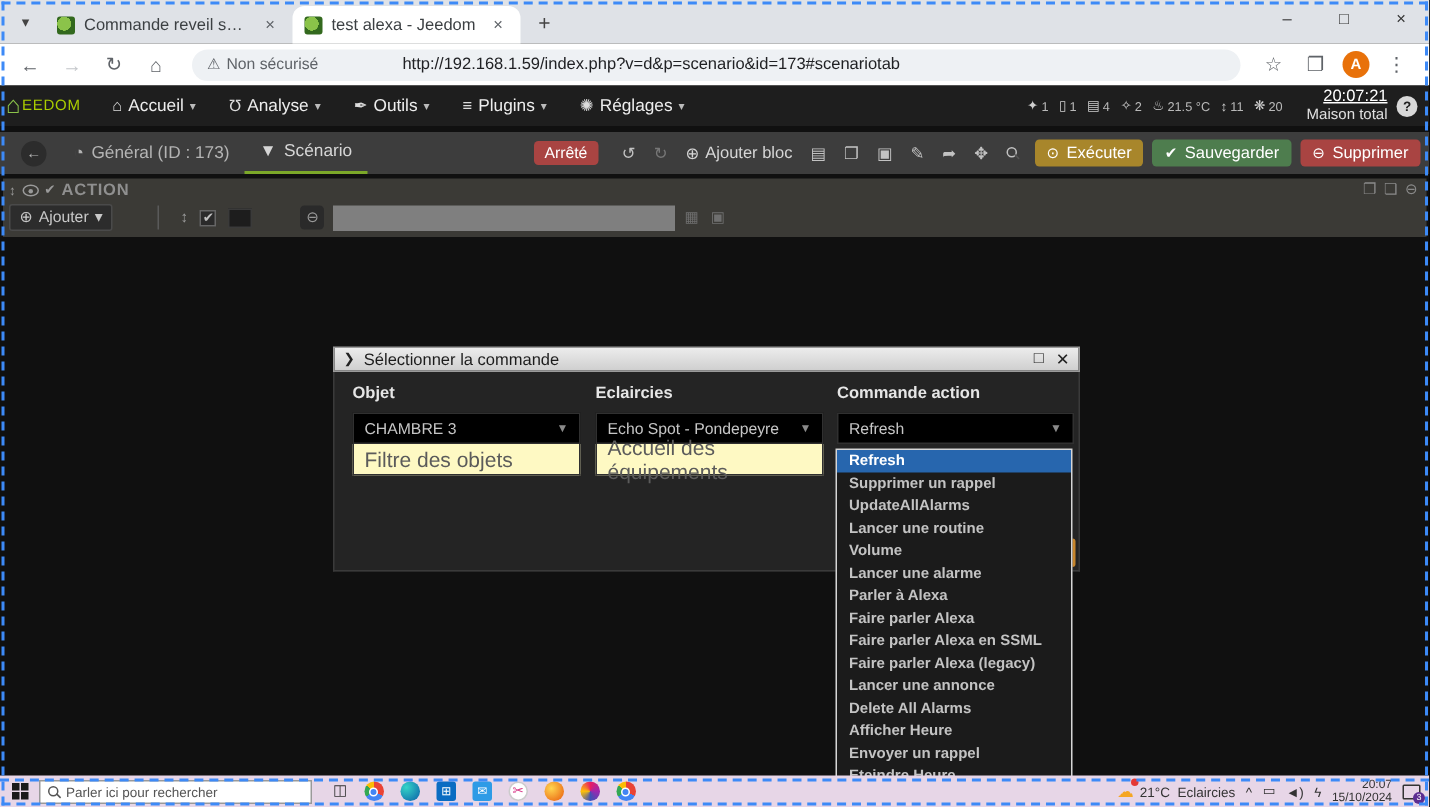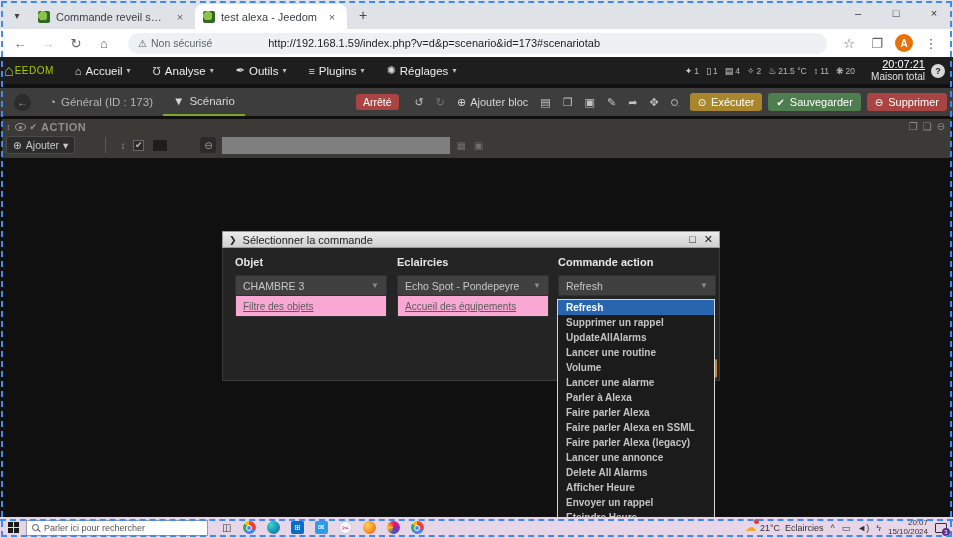--- a/index.html
+++ b/index.html
@@ -85,23 +85,23 @@
 
   
   .modal { position:absolute; top:147px; left:222px; width:498px; z-index:20; }
   .modal-header { height:17px; background:linear-gradient(#ececec,#cfcfcf); display:flex; align-items:center; padding:0 6px; border:1px solid #9a9a9a; }
   .modal-header .mh-arrow { font-size:9px; color:#222; margin-right:6px; }
   .modal-title { font-size:11px; color:#1c1c1c; }
   .modal-header-btns { margin-left:auto; display:flex; gap:8px; color:#222; font-size:11px; }
   .modal-body { position:relative; height:133px; background:#242424; border:1px solid #3a3a3a; border-top:none; }
   .m-col { position:absolute; top:8px; }
   .m-label { font-size:11px; font-weight:bold; color:#e6e6e6; margin-bottom:7px; }
-  .m-select { height:21px; background:#404040; border:1px solid #303030; color:#c6c6c6; font-size:10.5px; display:flex; align-items:center; padding:0 7px; }
+  .m-select { height:21px; background:#000000; border:1px solid #303030; color:#c6c6c6; font-size:10.5px; display:flex; align-items:center; padding:0 7px; }
   .m-select .sel-caret { margin-left:auto; font-size:8px; color:#8a8a8a; }
-  .m-filter { height:21px; background:#f9a8d4; border:1px solid #303030; border-top:none; color:#5b5b5b; font-size:10px; display:flex; align-items:center; padding:0 7px;text-decoration:underline; }
+  .m-filter { height:21px; background:#fef9c3; border:1px solid #303030; border-top:none; color:#5b5b5b; font-size:14px; display:flex; align-items:center; padding:0 7px; }
   .m-scrollbar { position:absolute; right:2px; bottom:2px; width:4px; height:19px; background:#c8862c; border-radius:2px; }
 
   .dropdown-list { position:absolute; top:215px; left:557px; width:158px; background:#1b1b1b; border:1px solid #d6d6d6; z-index:30; }
   .dd-item { height:15px; display:flex; align-items:center; padding:0 8px; font-size:10px; color:#c3c3c3; font-weight:bold; }
   .dd-item.selected { background:#2766ae; color:#fff; }
 
   
   .taskbar { position:absolute; top:517px; left:0; width:953px; height:21px; background:#e7d6e7; display:flex; align-items:center; z-index:80; }
   .start-btn { width:26px; height:21px; display:flex; align-items:center; justify-content:center; }
   .winlogo { width:11px; height:11px; display:grid; grid-template-columns:5px 5px; grid-template-rows:5px 5px; gap:1px; }

